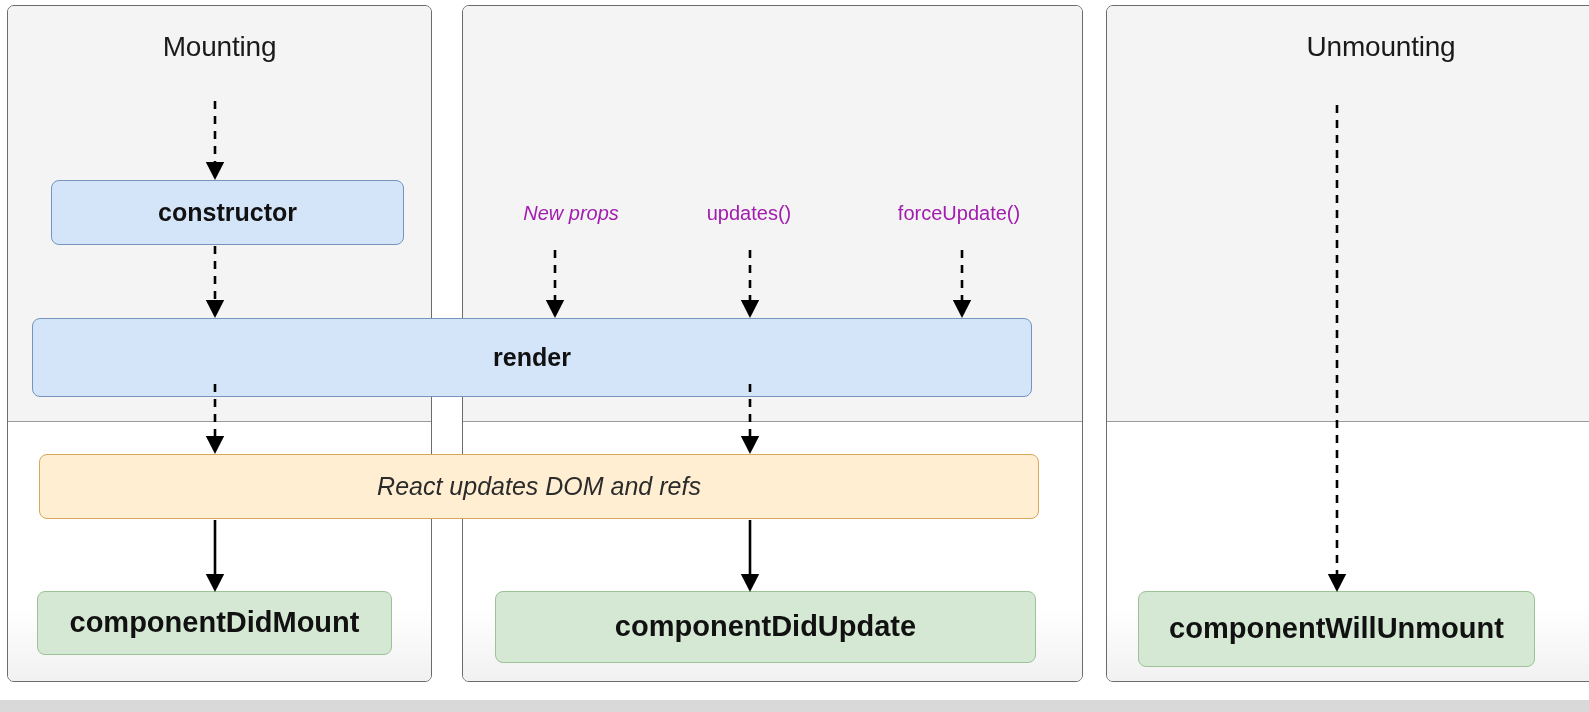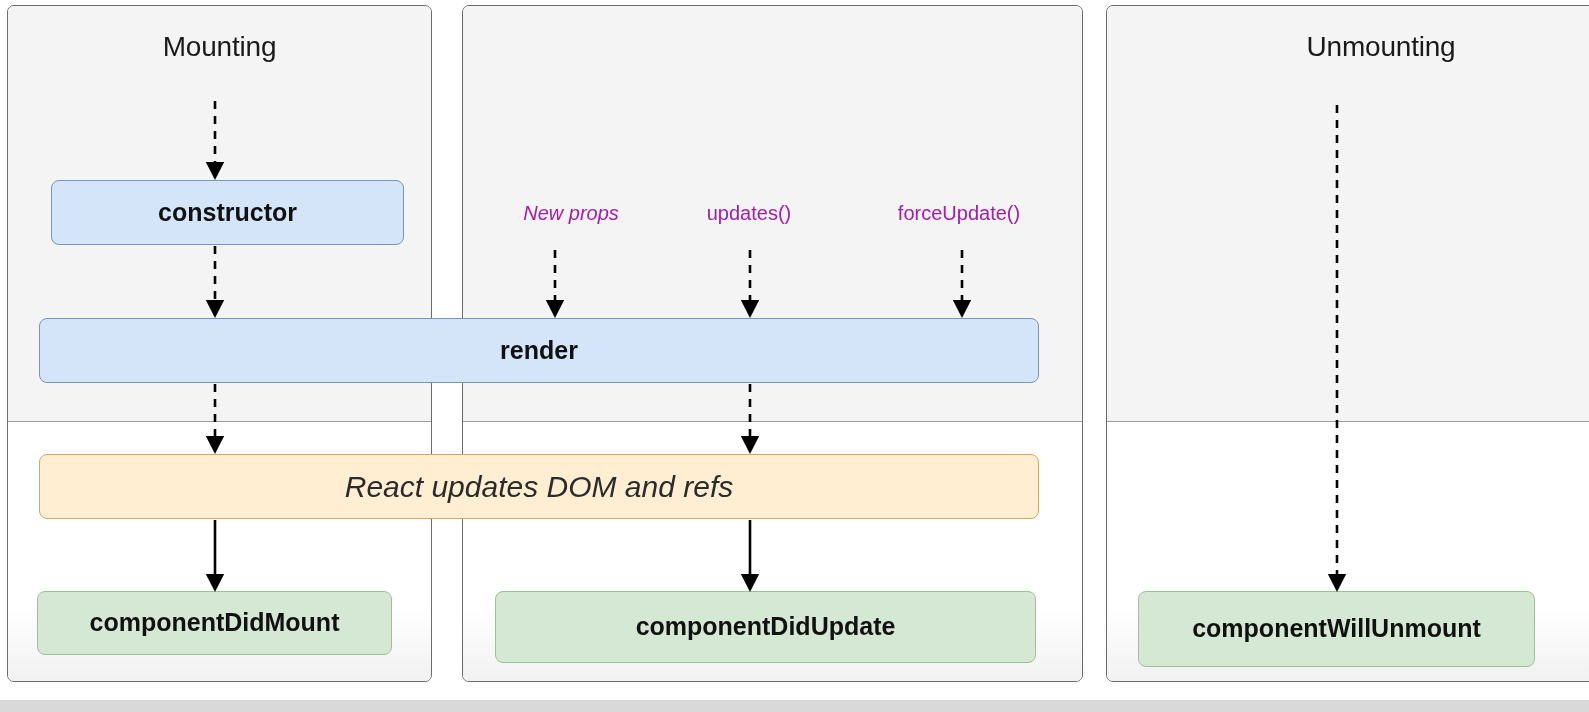--- a/index.html
+++ b/index.html
@@ -65,29 +65,29 @@
     border: 1.6px solid #7595bd;
     color: #111111;
     font-weight: bold;
     font-size: 25px;
   }
   .lcbox.green {
     background: #d5e8d4;
     border: 1.6px solid #9cc295;
     color: #111111;
     font-weight: bold;
-    font-size: 25px;
+    font-size: 29px;
   }
   .lcbox.orange {
     background: #ffeed2;
     border: 1.6px solid #d6a75d;
     color: #2b2b2b;
     font-style: italic;
     font-weight: 400;
-    font-size: 30px;
+    font-size: 25px;
   }
 
   
   .trigger {
     position: absolute;
     text-align: left;
     font-size: 20px;
     color: #a21caf;
     white-space: nowrap;
     transform: translateX(-50%);
@@ -132,21 +132,21 @@
     <div class="panel-bottom" style="top:415px; bottom:0;"></div>
     <div class="panel-title">Unmounting</div>
   </div>
 
   <div class="trigger italic" style="left:571px; top:202px;">New props</div>
   <div class="trigger" style="left:749px; top:202px;">updates()</div>
   <div class="trigger" style="left:943px; top:202px;margin-left:16px;">forceUpdate()</div>
 
   <div class="lcbox blue" style="left:51px; top:180px; width:353px; height:65px;">constructor</div>
 
-  <div class="lcbox blue" style="left:39px; top:318px; width:1000px; height:65px;">render</div>
+  <div class="lcbox blue" style="left:32px; top:318px; width:1000px; height:79px;">render</div>
 
   <div class="lcbox orange" style="left:39px; top:454px; width:1000px; height:65px;">React updates DOM and refs</div>
 
   <div class="lcbox green" style="left:37px; top:591px; width:355px; height:64px;">componentDidMount</div>
 
   <div class="lcbox green" style="left:495px; top:591px; width:541px; height:72px;">componentDidUpdate</div>
 
   <div class="lcbox green" style="left:1138px; top:591px; width:397px; height:76px;">componentWillUnmount</div>
 
   <svg id="arrows" viewBox="0 0 1589 712" width="1589" height="712">

